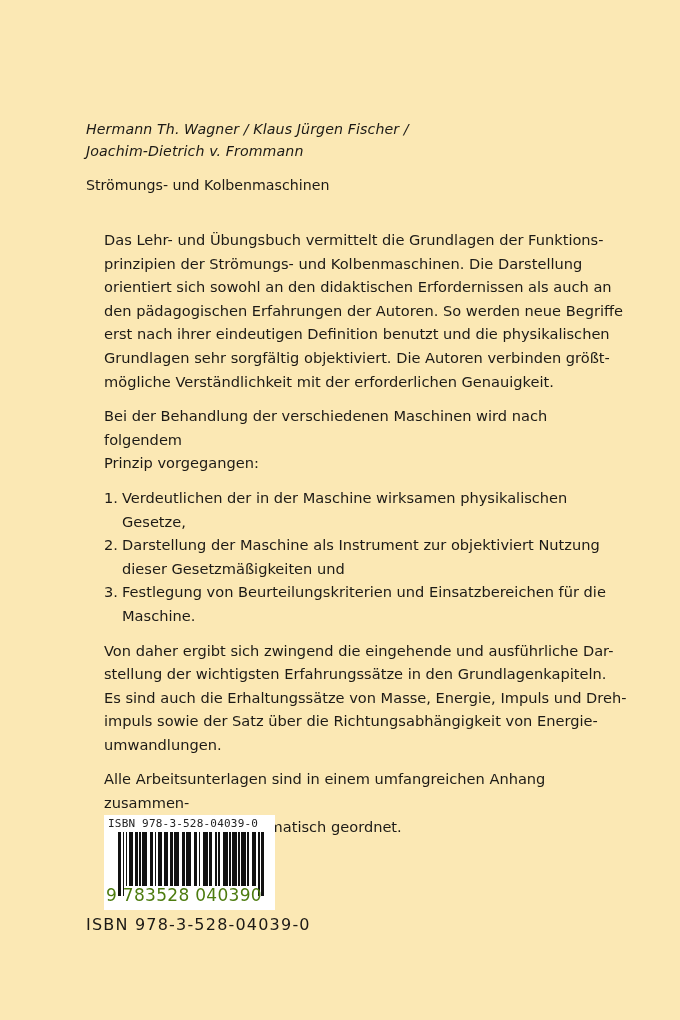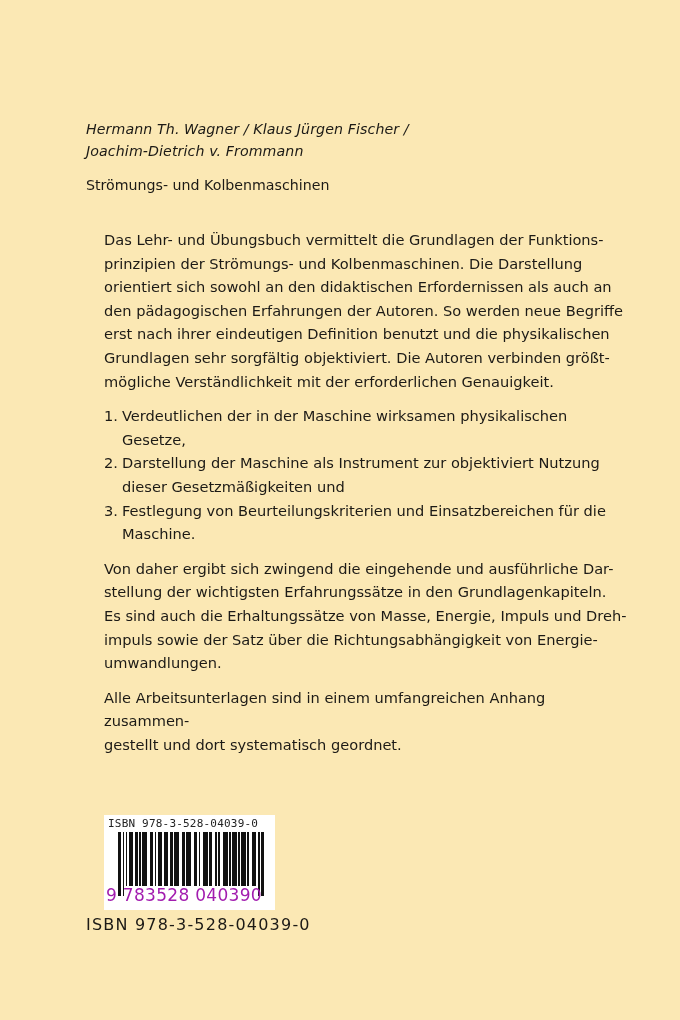--- a/index.html
+++ b/index.html
@@ -39,21 +39,21 @@
   .bars {
     position: absolute; left: 14px; top: 17px; height: 62px;
     display: flex; align-items: flex-start;
   }
   .bars span { display: block; height: 54px; background: #111; }
   .bars span.long { height: 64px; }
   .bars span.gap { background: transparent; }
   .barcode-digits {
     position: absolute; left: 2px; top: 70px;
     font-family: "DejaVu Sans", "Liberation Sans", sans-serif;
-    font-size: 17px; line-height: 20px; color: #a21caf; letter-spacing: 0.3px;
+    font-size: 17px; line-height: 20px; color: #4d7c0f; letter-spacing: 0.3px;
   }
   .isbn-bottom {
     position: absolute; left: 86px; top: 915px;
     font-size: 16px; line-height: 20px; letter-spacing: 1.2px;
   }
 </style>
 </head>
 <body>
 
 <div class="authors">
@@ -64,20 +64,22 @@
 <div class="title">Strömungs- und Kolbenmaschinen</div>
 
 <div class="body-text">
   <p>Das Lehr- und Übungsbuch vermittelt die Grundlagen der Funktions-
 prinzipien der Strömungs- und Kolbenmaschinen. Die Darstellung
 orientiert sich sowohl an den didaktischen Erfordernissen als auch an
 den pädagogischen Erfahrungen der Autoren. So werden neue Begriffe
 erst nach ihrer eindeutigen Definition benutzt und die physikalischen
 Grundlagen sehr sorgfältig objektiviert. Die Autoren verbinden größt-
 mögliche Verständlichkeit mit der erforderlichen Genauigkeit.</p>
+  <p>Bei der Behandlung der verschiedenen Maschinen wird nach folgendem
+Prinzip vorgegangen:</p>
   <ol>
     <li>
       <span class="num">1.</span>
       <span>Verdeutlichen der in der Maschine wirksamen physikalischen Gesetze,</span>
     </li>
     <li>
       <span class="num">2.</span>
       <span>Darstellung der Maschine als Instrument zur objektiviert Nutzung
 dieser Gesetzmäßigkeiten und</span>
     </li>

